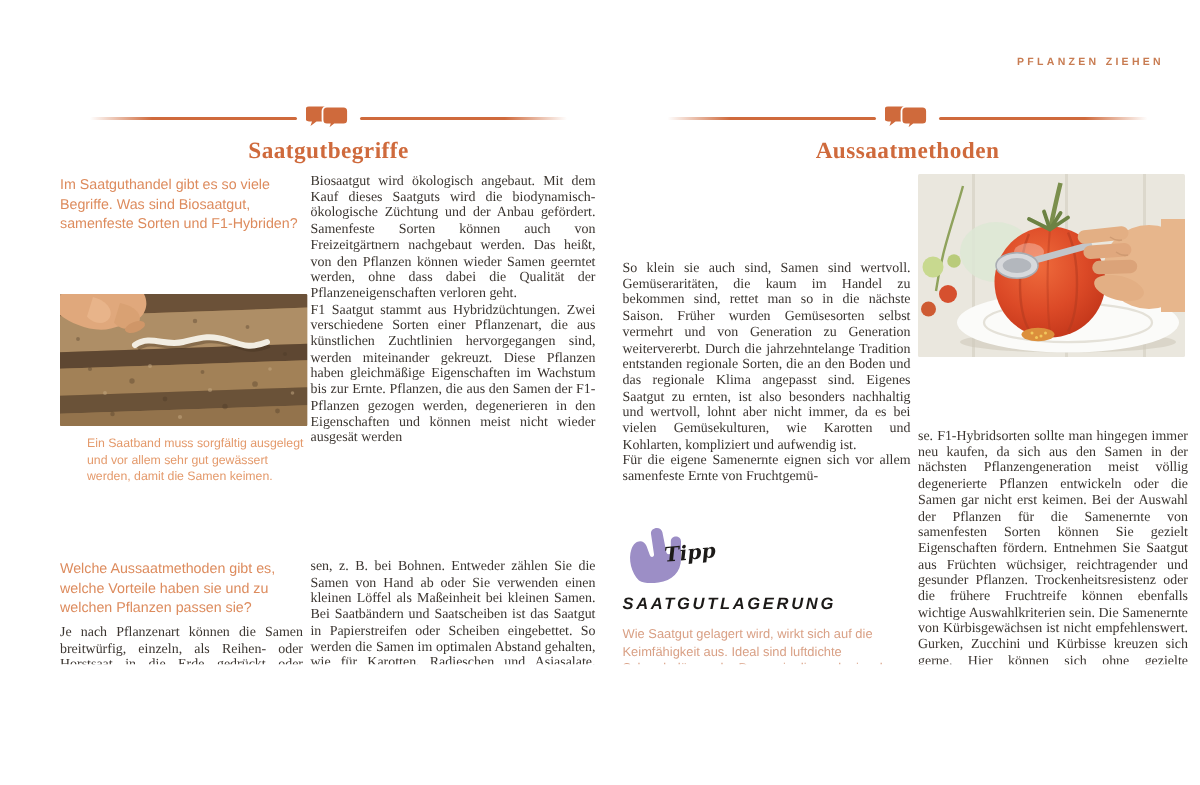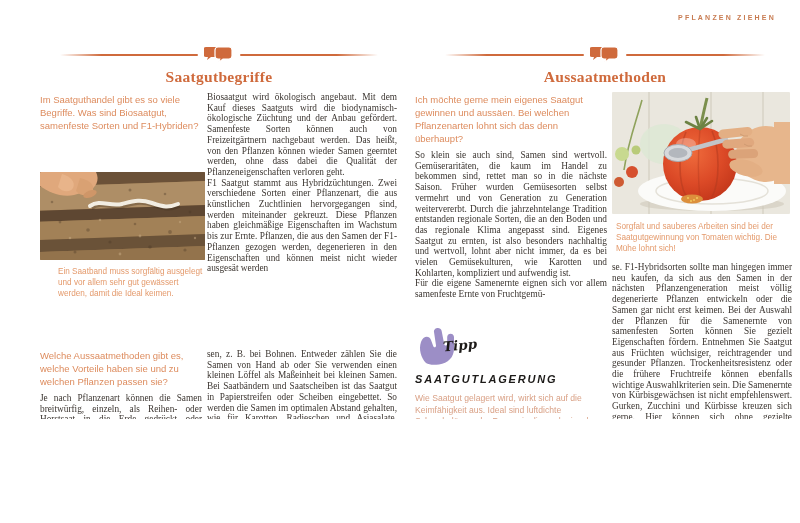--- a/index.html
+++ b/index.html
@@ -1,17 +1,17 @@
 <!DOCTYPE html>
 <html lang="de"><head>
 <meta charset="utf-8">
 <style>
   html,body{margin:0;padding:0;background:#ffffff;}
   .book{position:relative;width:800px;height:419px;background:#ffffff;overflow:hidden;
-        font-family:"Liberation Sans",sans-serif;}
+        font-family:"Liberation Sans",sans-serif;margin-top:24px;}
   .page{position:absolute;top:0;width:400px;height:523px;}
   .page-left{left:0;}
   .page-right{left:400px;}
 
   .abs{position:absolute;}
 
   
   .sec-header{display:flex;align-items:center;height:18px;}
   .rule{flex:1;height:2px;border-radius:1px;
         background:linear-gradient(90deg,rgba(207,106,60,0) 0%,#cf6a3c 18%,#cf6a3c 82%,rgba(207,106,60,0) 100%);}
@@ -113,21 +113,21 @@
         <path d="M50,34 C60,27 70,35 82,32 S100,27 112,31 S128,36 138,32" fill="none" stroke="#3f2f1e" stroke-width="4" opacity="0.35" transform="translate(1.5,2)"></path>
         <path d="M50,34 C60,27 70,35 82,32 S100,27 112,31 S128,36 138,32" fill="none" stroke="#f2ede2" stroke-width="4" stroke-linecap="round"></path>
 
         <path d="M0,0 L56,0 C60,8 56,16 48,19 L34,23 C22,26 8,20 0,14 Z" fill="#e0a87c"></path>
         <path d="M40,6 C50,8 56,14 52,20 C48,25 40,24 36,19 Z" fill="#d9a173"></path>
         <path d="M22,2 C30,4 36,10 33,16 C30,21 22,20 18,15 Z" fill="#e8b48a"></path>
         <ellipse cx="50" cy="22" rx="7" ry="3.4" fill="#cf9668" transform="rotate(-20 50 22)"></ellipse>
       </svg>
     </div>
 
-    <div class="abs caption" style="left:58px;top:266px;width:146px;">Ein Saatband muss sorgfältig ausgelegt und vor allem sehr gut gewässert werden, damit die Ideal keimen.</div>
+    <div class="abs caption" style="left:58px;top:266px;width:146px;">Ein Saatband muss sorgfältig ausgelegt und vor allem sehr gut gewässert werden, damit die Samen keimen.</div>
 
     <div class="abs bodytext" style="left:207px;top:92px;width:190px;">
       <p>Biosaatgut wird ökologisch angebaut. Mit dem Kauf dieses Saatguts wird die biodynamisch-ökologische Züchtung und der Anbau gefördert. Samenfeste Sorten können auch von Freizeitgärtnern nachgebaut werden. Das heißt, von den Pflanzen können wieder Samen geerntet werden, ohne dass dabei die Qualität der Pflanzeneigenschaften verloren geht.</p>
       <p>F1 Saatgut stammt aus Hybridzüchtungen. Zwei verschiedene Sorten einer Pflanzenart, die aus künstlichen Zuchtlinien hervorgegangen sind, werden miteinander gekreuzt. Diese Pflanzen haben gleichmäßige Eigenschaften im Wachstum bis zur Ernte. Pflanzen, die aus den Samen der F1-Pflanzen gezogen werden, degenerieren in den Eigenschaften und können meist nicht wieder ausgesät werden</p>
     </div>
 
 
     <div class="abs question" style="left:40px;top:349px;width:164px;">Welche Aussaatmethoden gibt es, welche Vorteile haben sie und zu welchen Pflanzen passen sie?</div>
 
     <div class="abs bodytext" style="left:40px;top:393px;width:162px;">
@@ -156,21 +156,20 @@
     <div class="abs sec-header" style="left:45px;top:46px;width:320px;">
       <div class="rule l"></div>
       <svg class="bubble-icon" viewBox="0 0 30 20">
           <use href="#bubbles"></use>
         </svg>
       <div class="rule r"></div>
     </div>
 
     <div class="abs h1" style="left:25px;top:68px;width:360px;">Aussaatmethoden</div>
 
-    <div class="abs question" style="left:15px;top:93px;width:178px;">Ich möchte gerne mein eigenes Saatgut gewinnen und aussäen. Bei welchen Pflanzenarten lohnt sich das denn überhaupt?</div>
 
     <div class="abs bodytext" style="left:15px;top:150px;width:192px;">
       <p>So klein sie auch sind, Samen sind wertvoll. Gemüseraritäten, die kaum im Handel zu bekommen sind, rettet man so in die nächste Saison. Früher wurden Gemüsesorten selbst vermehrt und von Generation zu Generation weitervererbt. Durch die jahrzehntelange Tradition entstanden regionale Sorten, die an den Boden und das regionale Klima angepasst sind. Eigenes Saatgut zu ernten, ist also besonders nachhaltig und wertvoll, lohnt aber nicht immer, da es bei vielen Gemüsekulturen, wie Karotten und Kohlarten, kompliziert und aufwendig ist.</p>
       <p>Für die eigene Samenernte eignen sich vor allem samenfeste Ernte von Fruchtgemü-</p>
     </div>
 
     <div class="abs" style="left:15px;top:325px;width:190px;">
       <div style="position:relative;height:42px;">
         <svg class="tip-hand" viewBox="0 0 46 40" style="position:absolute;left:2px;top:0;">
           <path fill="#9c8ec6" d="M8,38 C3,33 0.5,24 3,17 C5,11 11,10 13,15 L15.2,21 C15.8,23 18.2,22.5 18,20.5 L16,7 C15.4,2.5 22.6,1.2 23.6,5.8 L26.2,19 C26.6,21 29.2,21 29.2,19 L29.2,12 C29.2,7.5 36,7.5 36,12 L36,23.5 C36,32.5 30,38.2 21,39.4 C16,40 11,40 8,38 Z"></path>
@@ -228,21 +227,20 @@
         <path d="M128,42 q4,3 8,2 M132,52 q4,3 8,2" stroke="#c8946c" stroke-width="1" fill="none" opacity="0.7"></path>
 
         <ellipse cx="80" cy="107" rx="11" ry="4.5" fill="#dc8f3c"></ellipse>
         <circle cx="76" cy="106" r="1" fill="#f2c85c"></circle>
           <circle cx="82" cy="108" r="1" fill="#f2c85c"></circle>
         <circle cx="85" cy="106" r="1" fill="#f2c85c"></circle>
           <circle cx="79" cy="109" r="1" fill="#f2c85c"></circle>
       </svg>
     </div>
 
-    <div class="abs caption" style="left:216px;top:221px;width:164px;">Sorgfalt und sauberes Arbeiten sind bei der Saatgutgewinnung von Tomaten wichtig. Die Mühe lohnt sich!</div>
 
     <div class="abs bodytext" style="left:212px;top:262px;width:180px;">
       <p>se. F1-Hybridsorten sollte man hingegen immer neu kaufen, da sich aus den Samen in der nächsten Pflanzengeneration meist völlig degenerierte Pflanzen entwickeln oder die Samen gar nicht erst keimen. Bei der Auswahl der Pflanzen für die Samenernte von samenfesten Sorten können Sie gezielt Eigenschaften fördern. Entnehmen Sie Saatgut aus Früchten wüchsiger, reichtragender und gesunder Pflanzen. Trockenheitsresistenz oder die frühere Fruchtreife können ebenfalls wichtige Auswahlkriterien sein. Die Samenernte von Kürbisgewächsen ist nicht empfehlenswert. Gurken, Zucchini und Kürbisse kreuzen sich gerne. Hier können sich ohne gezielte Bestäubung schlechte Eigenschaften einschleichen. Kreuzen sich versehentlich Zierkürbisse ein, kann das sogar zu ungenießbaren und giftigen Früchten im nächsten Jahr führen.</p>
     </div>
 
     <div class="abs page-num" style="left:348px;top:490px;">55</div>
   </section>
 </div>
 
 </body></html>

